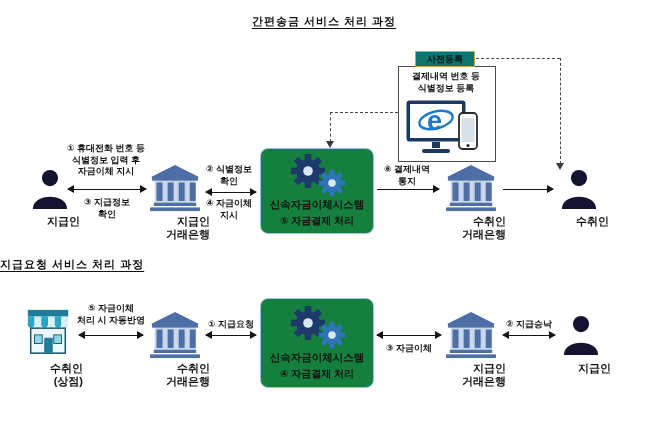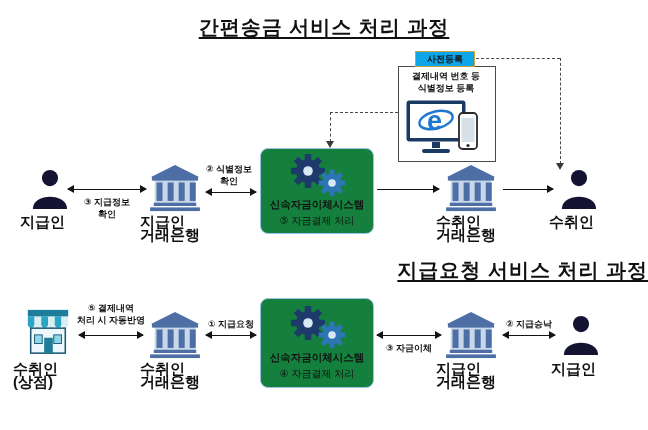--- a/index.html
+++ b/index.html
@@ -1,56 +1,59 @@
 <!DOCTYPE html>
 <html><head>
 <meta charset="utf-8">
 <style>
   html,body{margin:0;padding:0;background:#ffffff;}
   .canvas{position:relative;width:648px;height:430px;background:#ffffff;overflow:hidden;
           font-family:"Liberation Sans","DejaVu Sans",sans-serif;color:#111;}
   .t{position:absolute;font-weight:bold;color:#111;}
-  .title{font-size:20px;letter-spacing:1px;text-decoration:underline;text-underline-offset:3px;}
+  .title{font-size:11px;letter-spacing:1px;text-decoration:underline;text-underline-offset:3px;}
   .step{font-size:9px;line-height:11.5px;text-align:center;white-space:pre-line;}
-  .nodelabel{font-size:15px;line-height:13px;text-align:left;white-space:pre-line;}
+  .nodelabel{font-size:11px;line-height:13px;text-align:right;white-space:pre-line;}
   .icon{position:absolute;}
   .arrow{position:absolute;height:0;border-top:1.6px solid #141414;}
   .arrow::before,.arrow::after{content:"";position:absolute;top:-4.8px;width:0;height:0;
           border-top:4px solid transparent;border-bottom:4px solid transparent;}
   .arrow.hl::before{left:-1px;border-right:7px solid #141414;}
   .arrow.hr::after{right:-1px;border-left:7px solid #141414;}
   .dashh{position:absolute;height:0;border-top:1.5px dashed #4a4a4a;}
   .dashv{position:absolute;width:0;border-left:1.5px dashed #4a4a4a;}
   .trid{position:absolute;width:0;height:0;border-left:4.5px solid transparent;
         border-right:4.5px solid transparent;border-top:7px solid #3a3a3a;}
   .sysbox{position:absolute;width:112px;background:#15803d;border:1px solid #9dc3e6;border-radius:8px;}
   .sys-name{position:absolute;left:0;right:0;text-align:center;font-size:10.5px;font-weight:bold;}
-  .sys-step{position:absolute;left:0;right:0;text-align:center;font-size:10px;font-weight:normal;}
+  .sys-step{position:absolute;left:0;right:0;text-align:center;font-size:10px;font-weight:bold;}
   .gears{position:absolute;left:50%;transform:translateX(-50%);}
   .prereg-box{position:absolute;left:398px;top:66px;width:96px;height:94px;background:#fff;border:1px solid #4a4a4a;}
   .prereg-tag{position:absolute;left:415px;top:51px;width:58px;height:14px;line-height:14px;text-align:center;
-        font-size:9px;font-weight:bold;background:#0ea5e9;border:1px solid #caa23e;z-index:3;}
+        font-size:9px;font-weight:bold;background:#0f766e;border:1px solid #caa23e;z-index:3;}
   .prereg-text{position:absolute;left:398px;top:71px;width:96px;text-align:center;font-size:9px;
         line-height:11.5px;font-weight:bold;white-space:pre-line;z-index:2;}
 </style>
 </head>
 <body>
 
 <div class="canvas">
 
   <div class="t title" style="left:0;right:0;top:14px;text-align:center">간편송금 서비스 처리 과정</div>
 
   <div class="icon" style="left:31px;top:168px;width:38px;height:42px">
     <svg viewBox="0 0 40 42" width="100%" height="100%">
       <circle cx="20" cy="9.5" r="8.5" fill="#141432"></circle>
       <path d="M2 42 C2 25 38 25 38 42 Z" fill="#141432"></path>
     </svg>
   </div>
   <div class="t nodelabel" style="left:20px;top:215px;width:60px">지급인</div>
 
+  <div class="t step" style="left:60px;top:143px;width:92px">① 휴대전화 번호 등
+식별정보 입력 후
+자금이체 지시</div>
   <div class="arrow hl hr" style="left:68px;top:189px;width:78px"></div>
   <div class="t step" style="left:72px;top:197px;width:70px">③ 지급정보
 확인</div>
 
   <div class="icon" style="left:148px;top:164px;width:54px;height:48px">
     <svg viewBox="0 0 58 52" width="100%" height="100%">
       <rect x="7" y="15" width="44" height="28" fill="#c9d7ea"></rect>
       <polygon points="29,1 55,14 3,14" fill="#4d6fa6"></polygon>
       <rect x="4" y="14" width="50" height="4" fill="#4d6fa6"></rect>
       <rect x="9" y="20" width="6.5" height="20" fill="#4d6fa6"></rect>
@@ -60,20 +63,22 @@
       <rect x="6" y="42" width="46" height="3.5" fill="#4d6fa6"></rect>
       <rect x="2" y="47" width="54" height="4" fill="#4d6fa6"></rect>
     </svg>
   </div>
   <div class="t nodelabel" style="left:140px;top:215px;width:70px">지급인
 거래은행</div>
 
   <div class="t step" style="left:200px;top:164px;width:58px">② 식별정보
 확인</div>
   <div class="arrow hl hr" style="left:206px;top:192px;width:50px"></div>
+  <div class="t step" style="left:200px;top:198px;width:58px">④ 자금이체
+지시</div>
 
   <div class="sysbox" style="left:260px;top:148px;height:84px">
     <div class="gears" style="top:3px;width:66px;height:46px">
       <svg viewBox="0 0 66 46" width="66" height="46">
         <g transform="translate(24,19)">
           <g fill="#1d3a6b">
             <rect x="-3.2" y="-17" width="6.4" height="8"></rect>
             <rect x="-3.2" y="-17" width="6.4" height="8" transform="rotate(45)"></rect>
             <rect x="-3.2" y="-17" width="6.4" height="8" transform="rotate(90)"></rect>
             <rect x="-3.2" y="-17" width="6.4" height="8" transform="rotate(135)"></rect>
@@ -98,20 +103,22 @@
           </g>
           <circle r="12" fill="#2e75b6"></circle>
           <circle r="4.8" fill="#d9e8f7"></circle>
         </g>
       </svg>
     </div>
     <div class="sys-name" style="top:49px">신속자금이체시스템</div>
     <div class="sys-step" style="top:65px">⑤ 자금결제 처리</div>
   </div>
 
+  <div class="t step" style="left:372px;top:164px;width:70px">⑥ 결제내역
+통지</div>
   <div class="arrow hr" style="left:377px;top:189px;width:62px"></div>
 
   <div class="icon" style="left:444px;top:164px;width:54px;height:48px">
     <svg viewBox="0 0 58 52" width="100%" height="100%">
       <rect x="7" y="15" width="44" height="28" fill="#c9d7ea"></rect>
       <polygon points="29,1 55,14 3,14" fill="#4d6fa6"></polygon>
       <rect x="4" y="14" width="50" height="4" fill="#4d6fa6"></rect>
       <rect x="9" y="20" width="6.5" height="20" fill="#4d6fa6"></rect>
       <rect x="21" y="20" width="6.5" height="20" fill="#4d6fa6"></rect>
       <rect x="33" y="20" width="6.5" height="20" fill="#4d6fa6"></rect>
@@ -157,21 +164,21 @@
     </svg>
   </div>
 
   <div class="dashh" style="left:330px;top:112px;width:68px"></div>
   <div class="dashv" style="left:330px;top:112px;height:30px"></div>
   <div class="trid" style="left:326px;top:141px"></div>
   <div class="dashh" style="left:476px;top:58px;width:84px"></div>
   <div class="dashv" style="left:560px;top:58px;height:106px"></div>
   <div class="trid" style="left:556px;top:163px"></div>
 
-  <div class="t title" style="left:0;right:0;top:257px;text-align:right">지급요청 서비스 처리 과정</div>
+  <div class="t title" style="left:0;right:0;top:257px;text-align:left">지급요청 서비스 처리 과정</div>
 
   <div class="icon" style="left:23px;top:307px;width:50px;height:50px">
     <svg viewBox="0 0 52 52" width="100%" height="100%">
       <rect x="5" y="3" width="42" height="7" fill="#1e7d99"></rect>
       <rect x="5" y="10" width="7" height="8" fill="#2ba6c4"></rect>
       <rect x="12" y="10" width="7" height="8" fill="#d9eff6"></rect>
       <rect x="19" y="10" width="7" height="8" fill="#2ba6c4"></rect>
       <rect x="26" y="10" width="7" height="8" fill="#d9eff6"></rect>
       <rect x="33" y="10" width="7" height="8" fill="#2ba6c4"></rect>
       <rect x="40" y="10" width="7" height="8" fill="#d9eff6"></rect>
@@ -183,21 +190,21 @@
       <circle cx="43.5" cy="18" r="3.5" fill="#d9eff6"></circle>
       <rect x="8" y="22" width="36" height="26" fill="#eef7fb" stroke="#1b5a74" stroke-width="1.6"></rect>
       <rect x="12" y="29" width="8" height="9" fill="#8fd6e6" stroke="#1b5a74"></rect>
       <rect x="32" y="29" width="8" height="9" fill="#8fd6e6" stroke="#1b5a74"></rect>
       <rect x="22" y="32" width="9" height="16" fill="#1e7d99"></rect>
     </svg>
   </div>
   <div class="t nodelabel" style="left:13px;top:362px;width:70px">수취인
 (상점)</div>
 
-  <div class="t step" style="left:74px;top:303px;width:74px">⑤ 결제내역
+  <div class="t step" style="left:74px;top:303px;width:74px">⑤ 자금이체
 처리 시 자동반영</div>
   <div class="arrow hl hr" style="left:79px;top:335px;width:64px"></div>
 
   <div class="icon" style="left:148px;top:311px;width:54px;height:48px">
     <svg viewBox="0 0 58 52" width="100%" height="100%">
       <rect x="7" y="15" width="44" height="28" fill="#c9d7ea"></rect>
       <polygon points="29,1 55,14 3,14" fill="#4d6fa6"></polygon>
       <rect x="4" y="14" width="50" height="4" fill="#4d6fa6"></rect>
       <rect x="9" y="20" width="6.5" height="20" fill="#4d6fa6"></rect>
       <rect x="21" y="20" width="6.5" height="20" fill="#4d6fa6"></rect>

